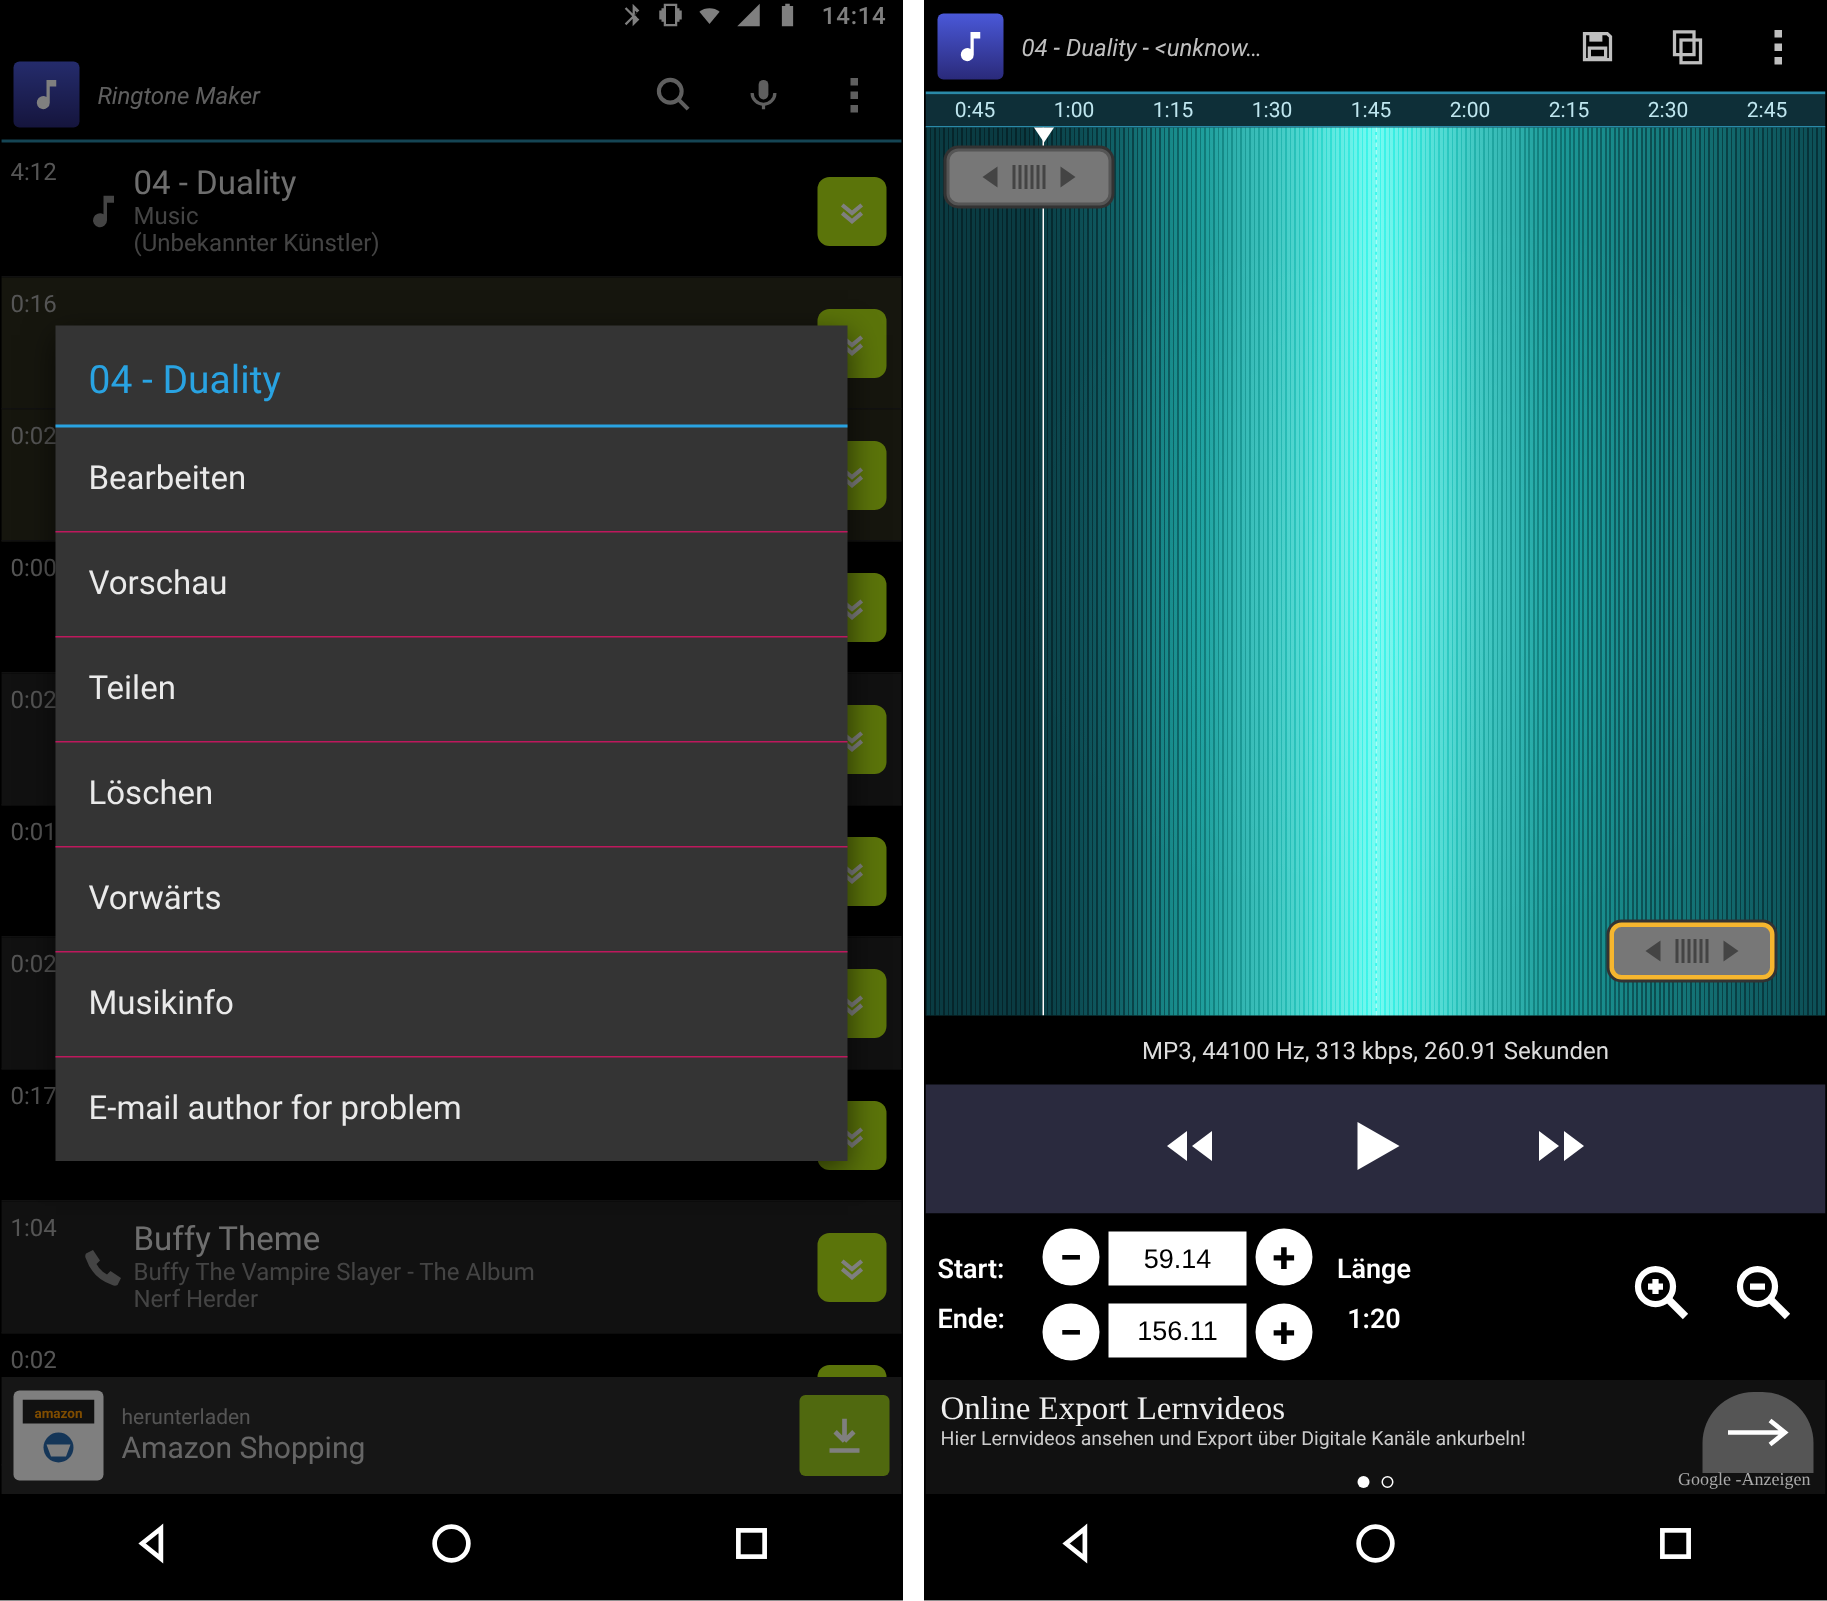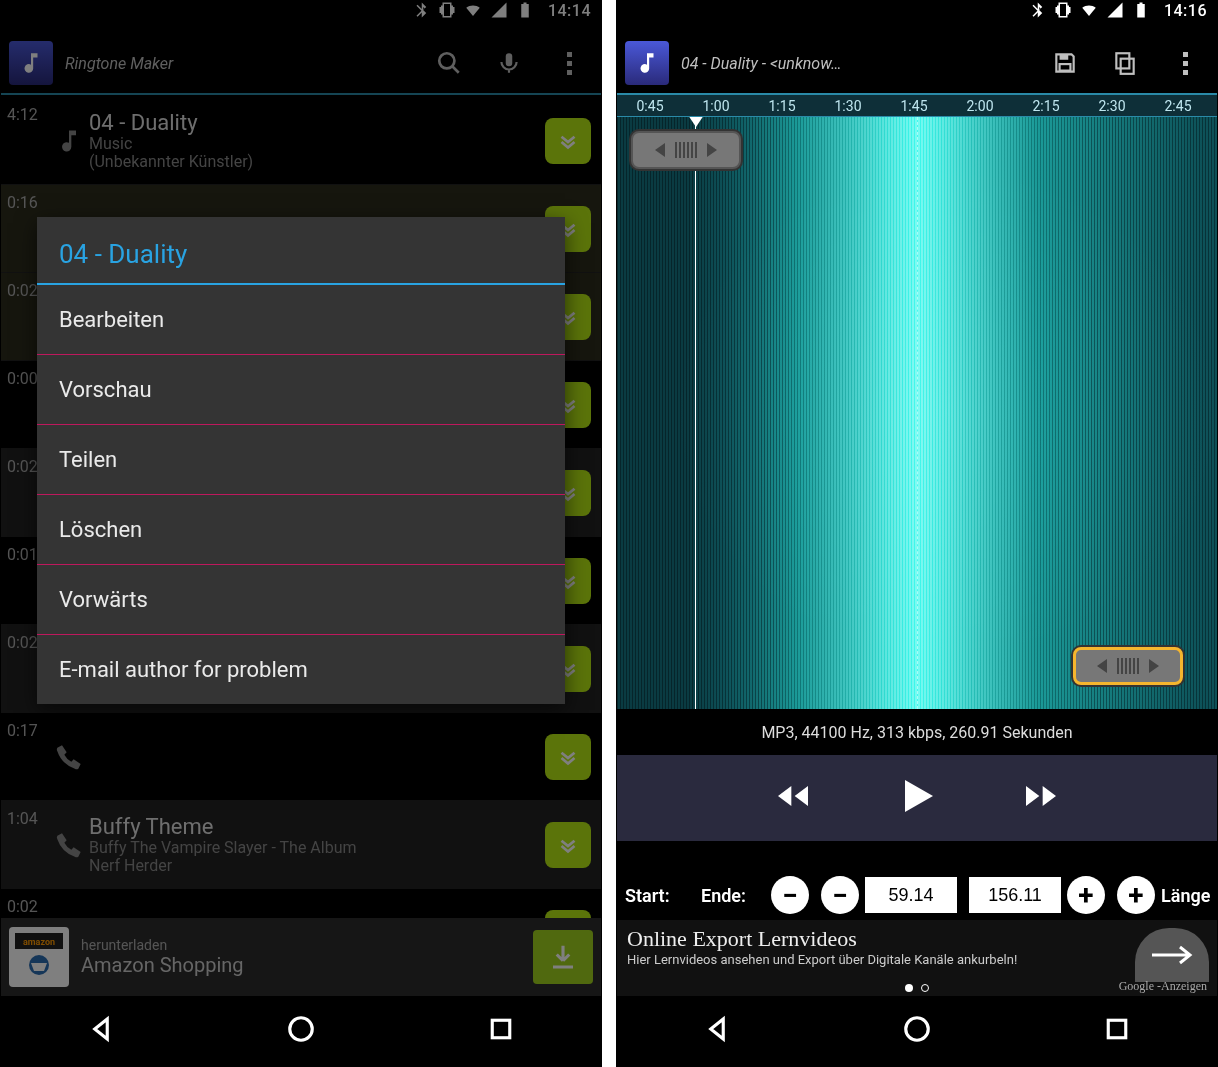--- a/index.html
+++ b/index.html
@@ -76,21 +76,21 @@
   .marker.start-m{ left:78px;}
   .marker .caret{position:absolute;top:-2px;left:-8px;width:0;height:0;border-left:8px solid transparent;border-right:8px solid transparent;border-top:12px solid #fff;}
   .playhead{position:absolute;top:0;bottom:0;left:300px;width:0;border-left:1px dashed rgba(255,255,255,0.55);}
 
   .info-strip{ height:46px;background:#000;color:#ddd;font-size:16px;display:flex;align-items:center;justify-content:center;}
   .transport{ height:86px;background:#2a2a3e;display:flex;align-items:center;justify-content:center;gap:80px;}
   .transport svg{width:40px;height:40px;fill:#fff;}
   .transport .play svg{width:48px;height:48px;}
 
   .editbar{ height:108px;background:#000;display:flex;align-items:center;color:#fff;font-size:18px;padding:0 8px;gap:6px;}
-  .editbar .col{display:flex;gap:12px;}
+  .editbar .col{display:flex;flex-direction:column;gap:12px;}
   .editbar .lbl{ font-weight:600; width:64px;}
   .editbar .pm{ width:38px;height:38px;border-radius:50%;background:#fff;color:#000;display:flex;align-items:center;justify-content:center;font-size:28px;font-weight:700;cursor:pointer;}
   .editbar input{ width:92px;height:36px;background:#fff;color:#000;border:none;text-align:center;font-size:18px;}
   .editbar .len{ width:70px; text-align:center;}
   .editbar .zoom{ margin-left:auto; display:flex; gap:28px; padding-right:14px;}
   .editbar .zoom svg{ width:40px;height:40px;fill:#fff; }
 
   .ad2{ position:absolute; left:0;right:0;bottom:70px;height:76px;background:#111;color:#ddd;padding:6px 10px;}
   .ad2 .t1{ font-family: Georgia, serif; font-size:22px;color:#eee;}
   .ad2 .t2{ font-size:13px;color:#ccc;}
@@ -331,57 +331,40 @@
 
   <div class="dimmer"></div>
   <div class="dialog">
     <div class="dialog-title">04 - Duality</div>
     <div id="dialog-items">
         <div class="dialog-item">Bearbeiten</div>
         <div class="dialog-item">Vorschau</div>
         <div class="dialog-item">Teilen</div>
         <div class="dialog-item">Löschen</div>
         <div class="dialog-item">Vorwärts</div>
+        <div class="dialog-item">Musikinfo</div>
         <div class="dialog-item">E-mail author for problem</div>
       </div>
   </div>
 
   <div class="nav">
     <div><svg viewBox="0 0 24 24">
           <path d="M17 4L7 12l10 8z" fill="none" stroke="#fff"></path>
         </svg></div>
     <div><svg viewBox="0 0 24 24">
           <circle cx="12" cy="12" r="9"></circle>
         </svg></div>
     <div><svg viewBox="0 0 24 24">
           <rect x="5" y="5" width="14" height="14"></rect>
         </svg></div>
   </div>
 </div>
 
 <div class="phone">
 
-  <div class="status-bar">
-    <svg viewBox="0 0 24 24">
-        <path d="M13 2v8.6L7.4 5 6 6.4 12.6 13 6 19.6 7.4 21 13 15.4V22l6-6-4.6-4 4.6-4-6-6zM15 8l2 2-2 2V8zm0 8l2-2-2-2v4z"></path>
-      </svg>
-    <svg viewBox="0 0 24 24">
-        <path d="M7 3h10v18H7zM3 8v8M5 6v12M19 6v12M21 8v8" stroke="#fff" stroke-width="2" fill="none"></path>
-      </svg>
-    <svg viewBox="0 0 24 24">
-        <path d="M12 20l9-11c-5-4-13-4-18 0l9 11z"></path>
-      </svg>
-    <svg viewBox="0 0 24 24">
-        <path d="M2 22h20V2z"></path>
-      </svg>
-    <svg viewBox="0 0 24 24">
-        <path d="M7 4h10v18H7zM10 2h4v2h-4z"></path>
-      </svg>
-    <span class="time">14:16</span>
-  </div>
 
   <div class="app-bar">
     <div class="app-icon">
       <svg viewBox="0 0 24 24">
           <path d="M12 3v10.55A4 4 0 1014 17V7h4V3h-6z"></path>
         </svg>
     </div>
     <div class="app-title">04 - Duality - &lt;unknow…</div>
     <div class="action">
       <svg viewBox="0 0 24 24">

